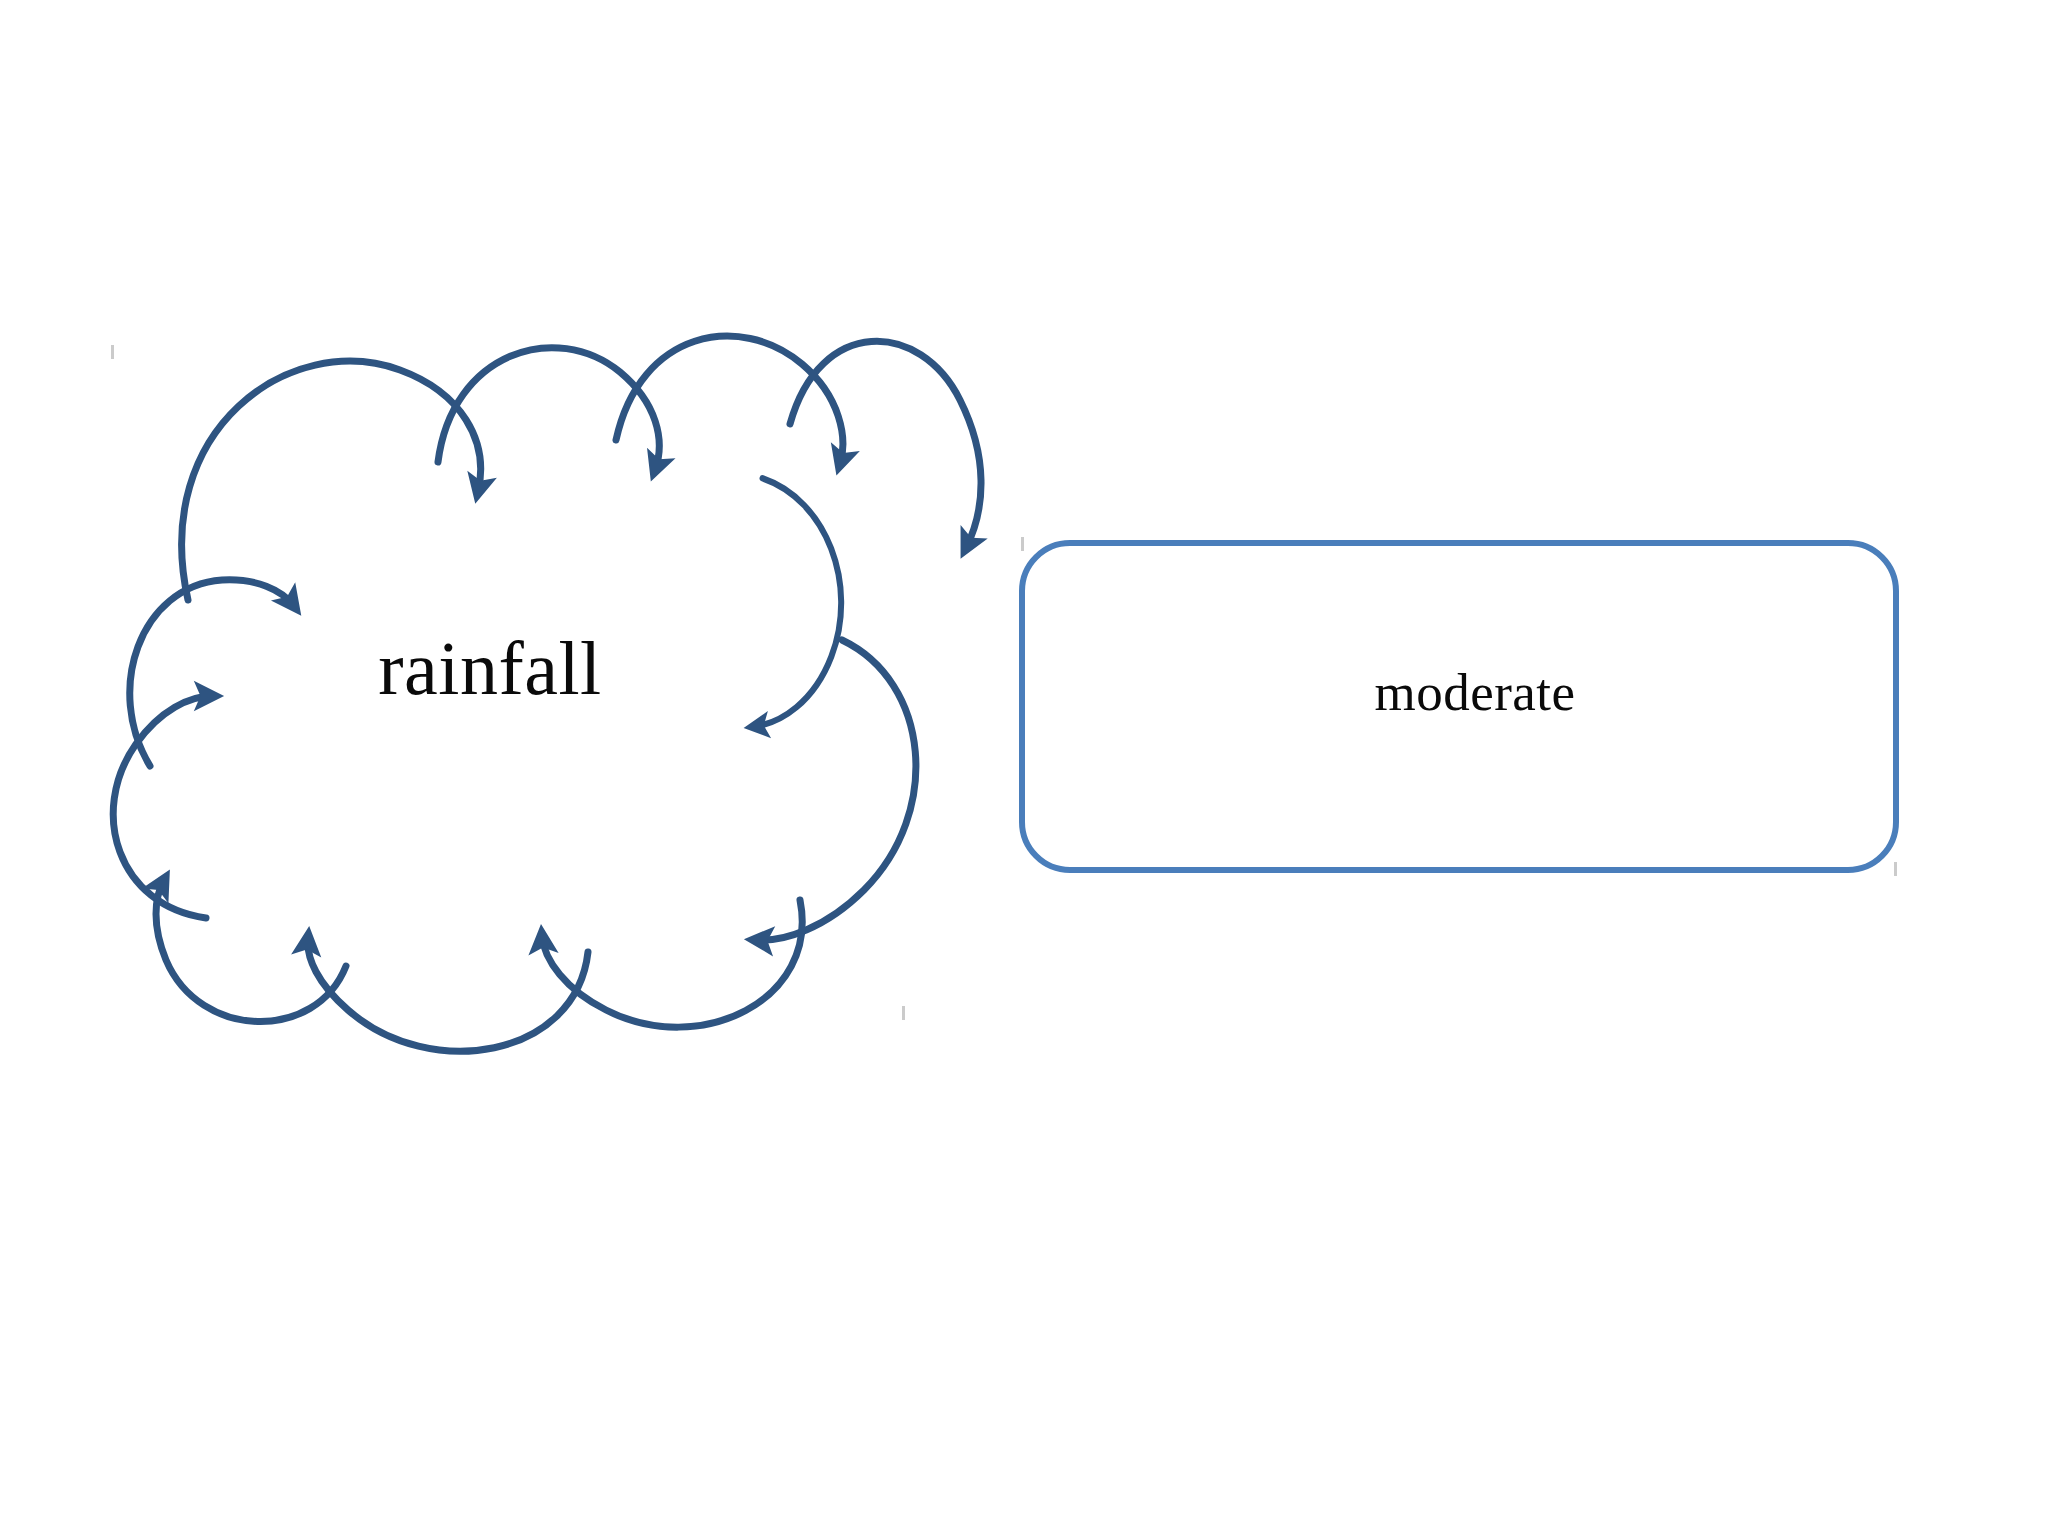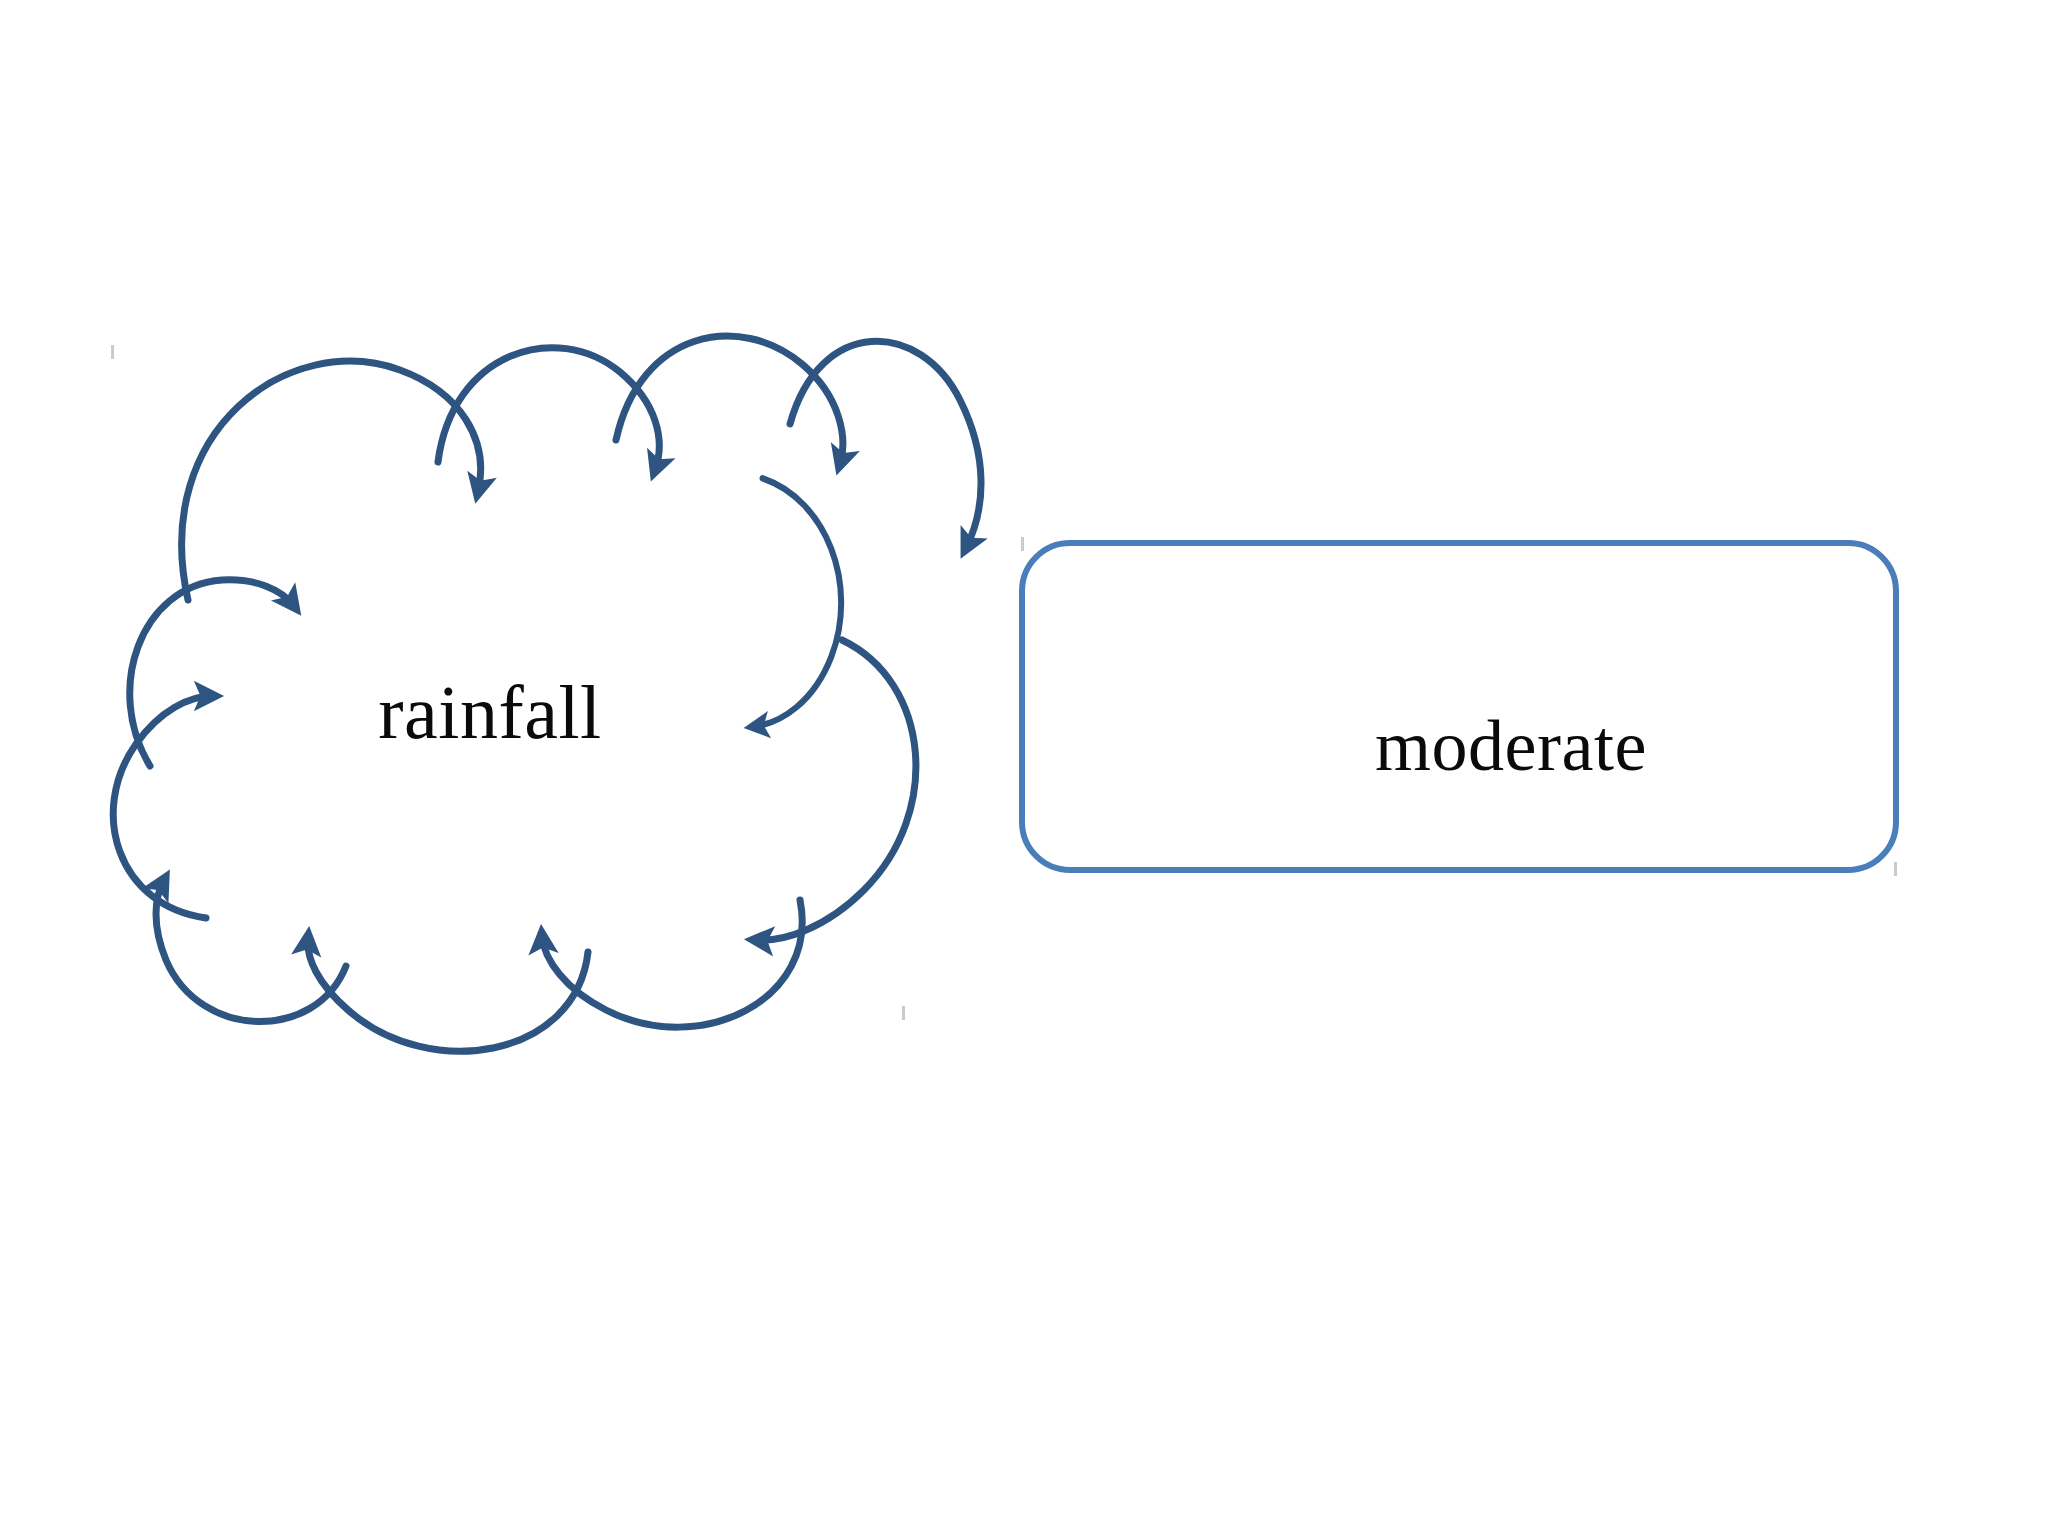--- a/index.html
+++ b/index.html
@@ -24,34 +24,33 @@
   }
   .node-label {
     position: absolute;
     color: #0a0a0a;
     font-family: "Liberation Serif", "DejaVu Serif", serif;
     font-weight: 400;
     white-space: nowrap;
     text-align: center;
     line-height: 1;
     user-select: none;
-    margin-top: 44px;
   }
   #cloud-label {
     left: 112px;
     top: 630px;
     width: 756px;
     font-size: 76px;
     letter-spacing: 0.5px;
   }
   #rect-label {
-    left: 1074px;
+    left: 1038px;
     top: 666px;
     width: 874px;
-    font-size: 72px;
+    font-size: 53px;
     letter-spacing: 0.5px;
   }
   .artifact-tick {
     position: absolute;
     width: 3px;
     height: 14px;
     background: #b9b9b9;
     opacity: 0.75;
   }
 </style>

